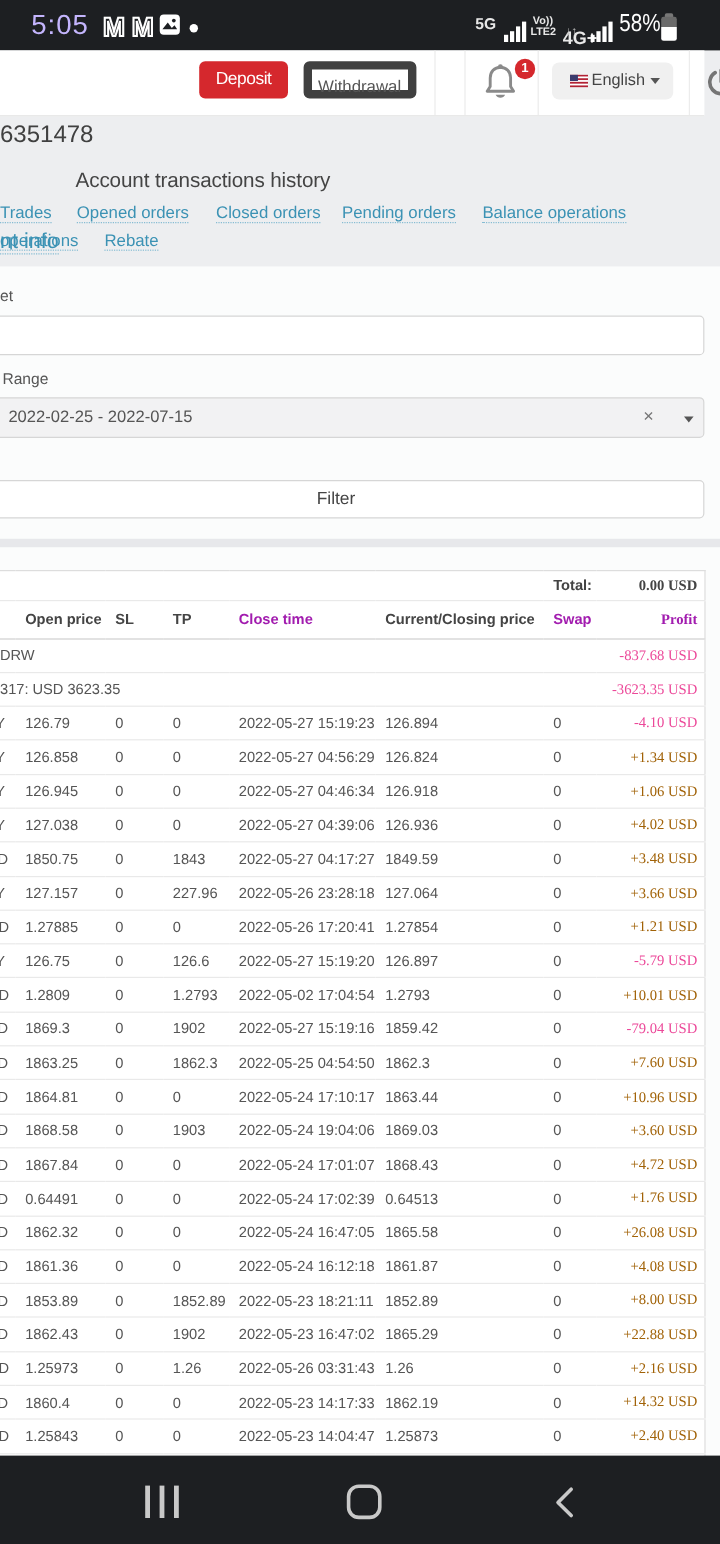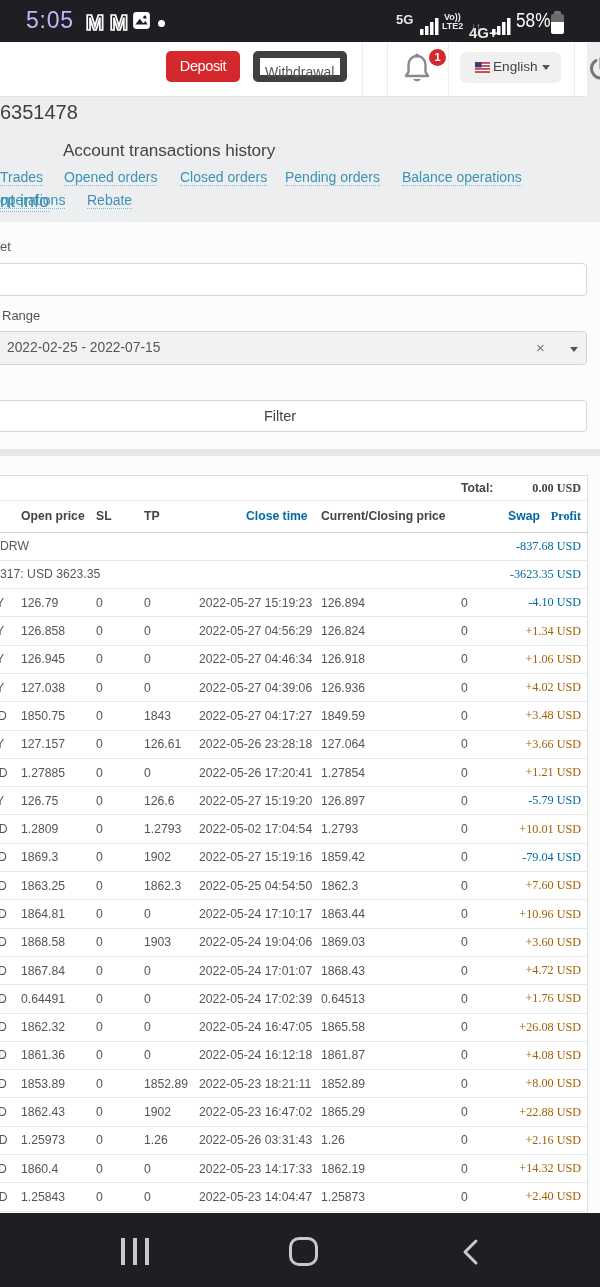--- a/index.html
+++ b/index.html
@@ -37,24 +37,24 @@
 #input2 .x { position:absolute; left:562px; top:7px; color:#777; font-size:15px; }
 #input2 .caret { position:absolute; left:595.5px; top:15px; width:0; height:0; border-left:4.5px solid transparent; border-right:4.5px solid transparent; border-top:5.5px solid #555; }
 #btn-filter { position:absolute; left:-27px; top:400px; width:614px; height:32px; background:#fff; border:1px solid #d6d6d6; border-radius:4px; font-size:14.5px; color:#444; text-align:center; line-height:30px; }
 
 
 #tblwrap { position:absolute; left:-57px; top:475px; width:644px; }
 table { border-collapse:collapse; width:644px; table-layout:fixed; background:#fff; font-size:12.2px; color:#555; }
 td, th { padding:0 8px; height:28.3px; border-bottom:1px solid #e9e9e9; text-align:left; font-weight:normal; white-space:nowrap; overflow:visible; }
 tr.trow td { height:25px;margin-top:12px; }
 tr.hrow th { height:31.5px; font-weight:bold; color:#444; font-size:12.2px; border-bottom:1px solid #cfcfcf; }
-th a, td a { color:#0369a1; text-decoration:none;margin-left:47px; }
+th a, td a { color:#a21caf; text-decoration:none; }
 td.r, th.r { text-align:right; padding-right:5.5px; padding-left:2px;font-family:Liberation Serif, serif; }
 td.sym { padding-left:13px; }
-.red { color:#0369a1;margin-left:24px; }
+.red { color:#ec4899;margin-left:24px; }
 .green { color:#a16207; }
 table { border-top:1px solid #ddd; border-right:1px solid #ddd; }
 
 
 #navbar { position:absolute; left:0; top:1213px; width:600px; height:74px; background:#1d1f22; }
 .navbtn { position:absolute; }
 </style>
 </head>
 <body>
 
@@ -235,21 +235,21 @@
           <td>1843</td>
           <td>2022-05-27 04:17:27</td>
           <td>1849.59</td>
           <td>0</td>
           <td class="r green">+3.48 USD</td>
         </tr>
 <tr>
           <td class="sym">USDJPY</td>
           <td>127.157</td>
           <td>0</td>
-          <td>126.61</td>
+          <td>227.96</td>
           <td>2022-05-26 23:28:18</td>
           <td>127.064</td>
           <td>0</td>
           <td class="r green">+3.66 USD</td>
         </tr>
 <tr>
           <td class="sym">USDCAD</td>
           <td>1.27885</td>
           <td>0</td>
           <td>0</td>

